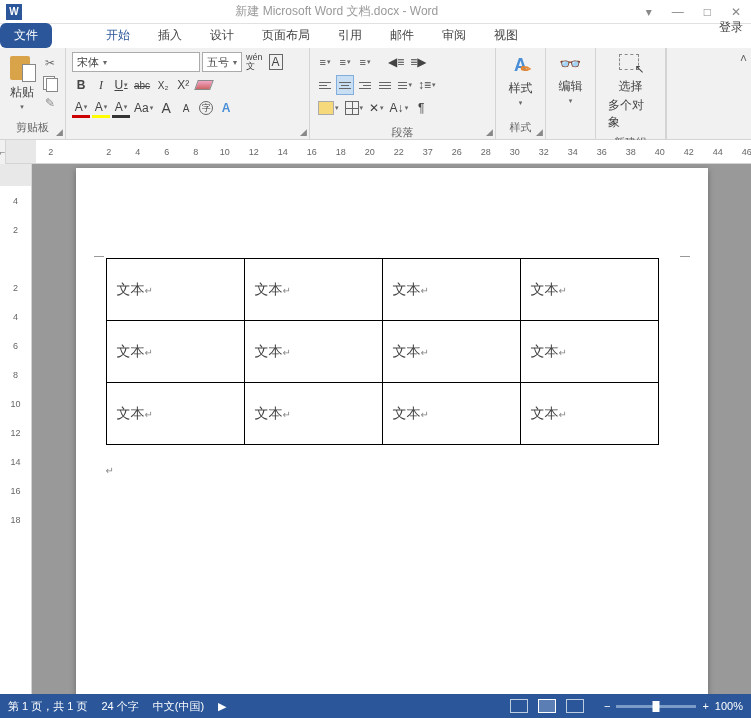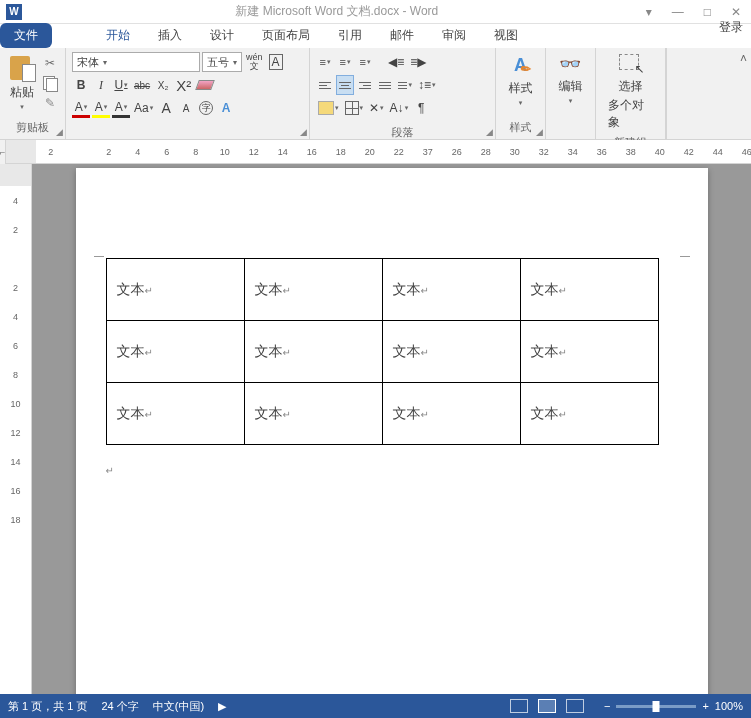--- a/index.html
+++ b/index.html
@@ -47,21 +47,21 @@
 .font-name { width: 128px; }
 .font-size { width: 40px; justify-content: space-between; }
 .combo-arrow { font-size: 8px; color: #666; margin-left: 4px; }
 .ribbon-btn { min-width: 18px; height: 20px; display: flex; align-items: center; justify-content: center; font-size: 12px; color: #444; padding: 0 2px; }
 .ribbon-btn.small-arrow::after { content: "▾"; font-size: 7px; margin-left: 1px; color: #666; }
 .bold { font-weight: bold; }
 .italic { font-style: italic; font-family: serif; }
 .underline { text-decoration: underline; }
 .strike { text-decoration: line-through; font-size: 10px; }
 .sub { font-size: 10px; }
-.sup { font-size: 15px; }
+.sup { font-size: 12px; }
 .font-color-bar { border-bottom: 3px solid #c00; }
 .highlight-bar { border-bottom: 3px solid #ff0; }
 .char-shade-bar { border-bottom: 3px solid #333; }
 
 
 .para-body { padding: 2px; }
 .list-icon { font-size: 11px; }
 .align-btn { width: 18px; }
 .align-lines { display: inline-block; width: 12px; }
 .align-lines span { display: block; height: 1px; background: #666; margin: 2px 0; }
@@ -117,21 +117,21 @@
 .statusbar { height: 24px; background: #2b579a; color: #fff; display: flex; align-items: center; padding: 0 8px; font-size: 11px; position: absolute; bottom: 0; left: 0; right: 0; }
 .statusbar .seg { margin-right: 14px; }
 .statusbar .views { margin-left: auto; display: flex; align-items: center; gap: 10px; }
 .statusbar .view-btn { width: 18px; height: 14px; border: 1px solid #fff; opacity: 0.7; }
 .statusbar .view-btn.active { background: #5b7fb4; opacity: 1; }
 .statusbar .zoom { display: flex; align-items: center; gap: 6px; margin-left: 10px; }
 .statusbar .slider { width: 80px; height: 3px; background: #7a9cc7; position: relative; }
 .statusbar .slider .thumb { width: 7px; height: 11px; background: #fff; position: absolute; left: 50%; top: -4px; transform: translateX(-50%); }
 
 .wen-a { font-family: SimSun; }
-.pinyin-btn { font-size: 9px; line-height: 1; text-align: center; }
+.pinyin-btn { font-size: 9px; line-height: 1; text-align: left; }
 .circle-char { border: 1px solid #666; border-radius: 50%; width: 14px; height: 14px; font-size: 9px; display: flex; align-items: center; justify-content: center; }
 .clear-fmt { position: relative; }
 .clear-fmt .eraser { width: 16px; height: 10px; background: linear-gradient(#f2a3c4, #c66); border: 1px solid #888; transform: skewX(-20deg); }
 .char-border { border: 1px solid #666; padding: 0 2px; }
 </style>
 </head>
 <body>
 
 <div class="titlebar">
   <div class="app-icon">W</div>

